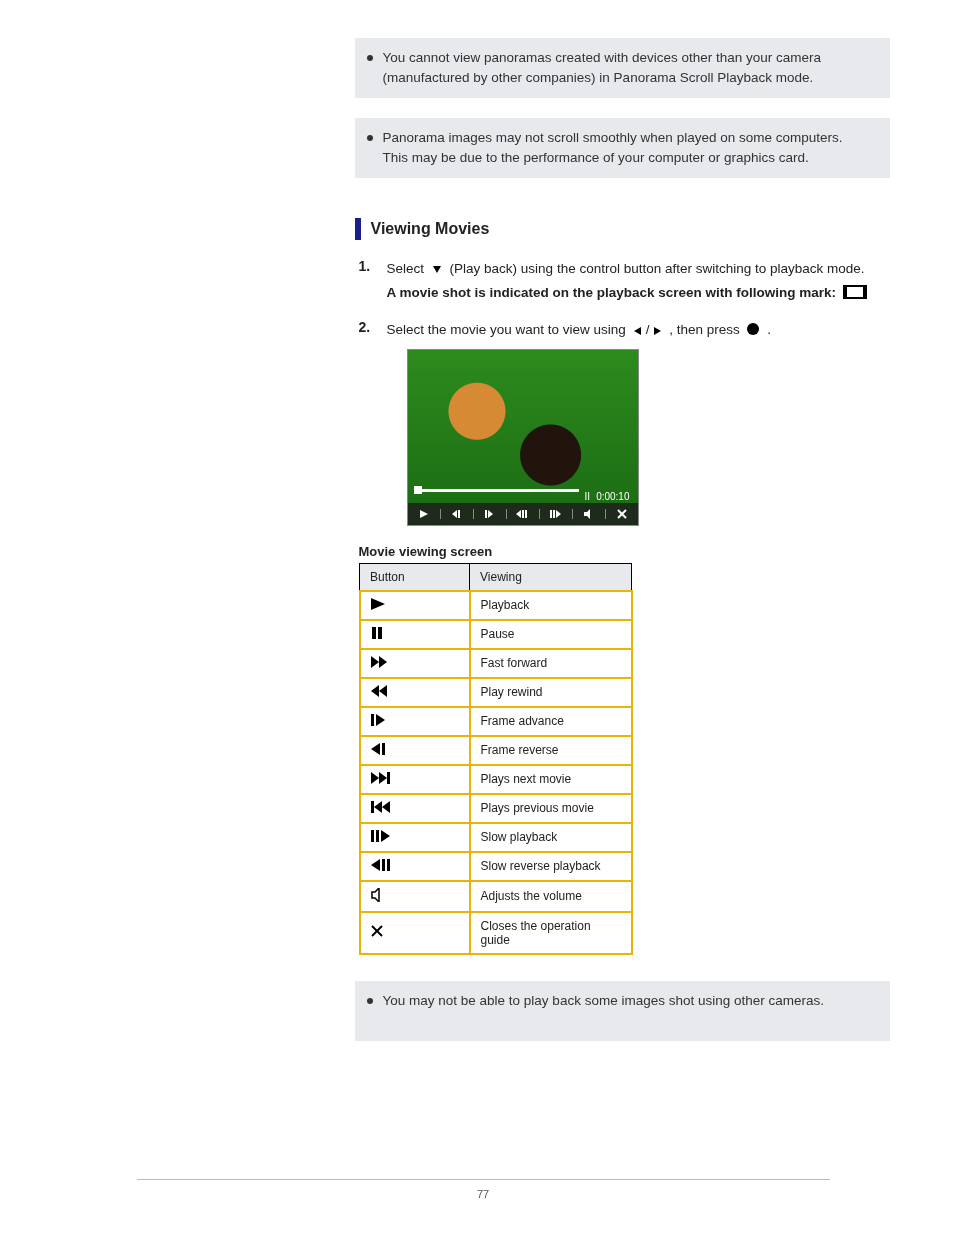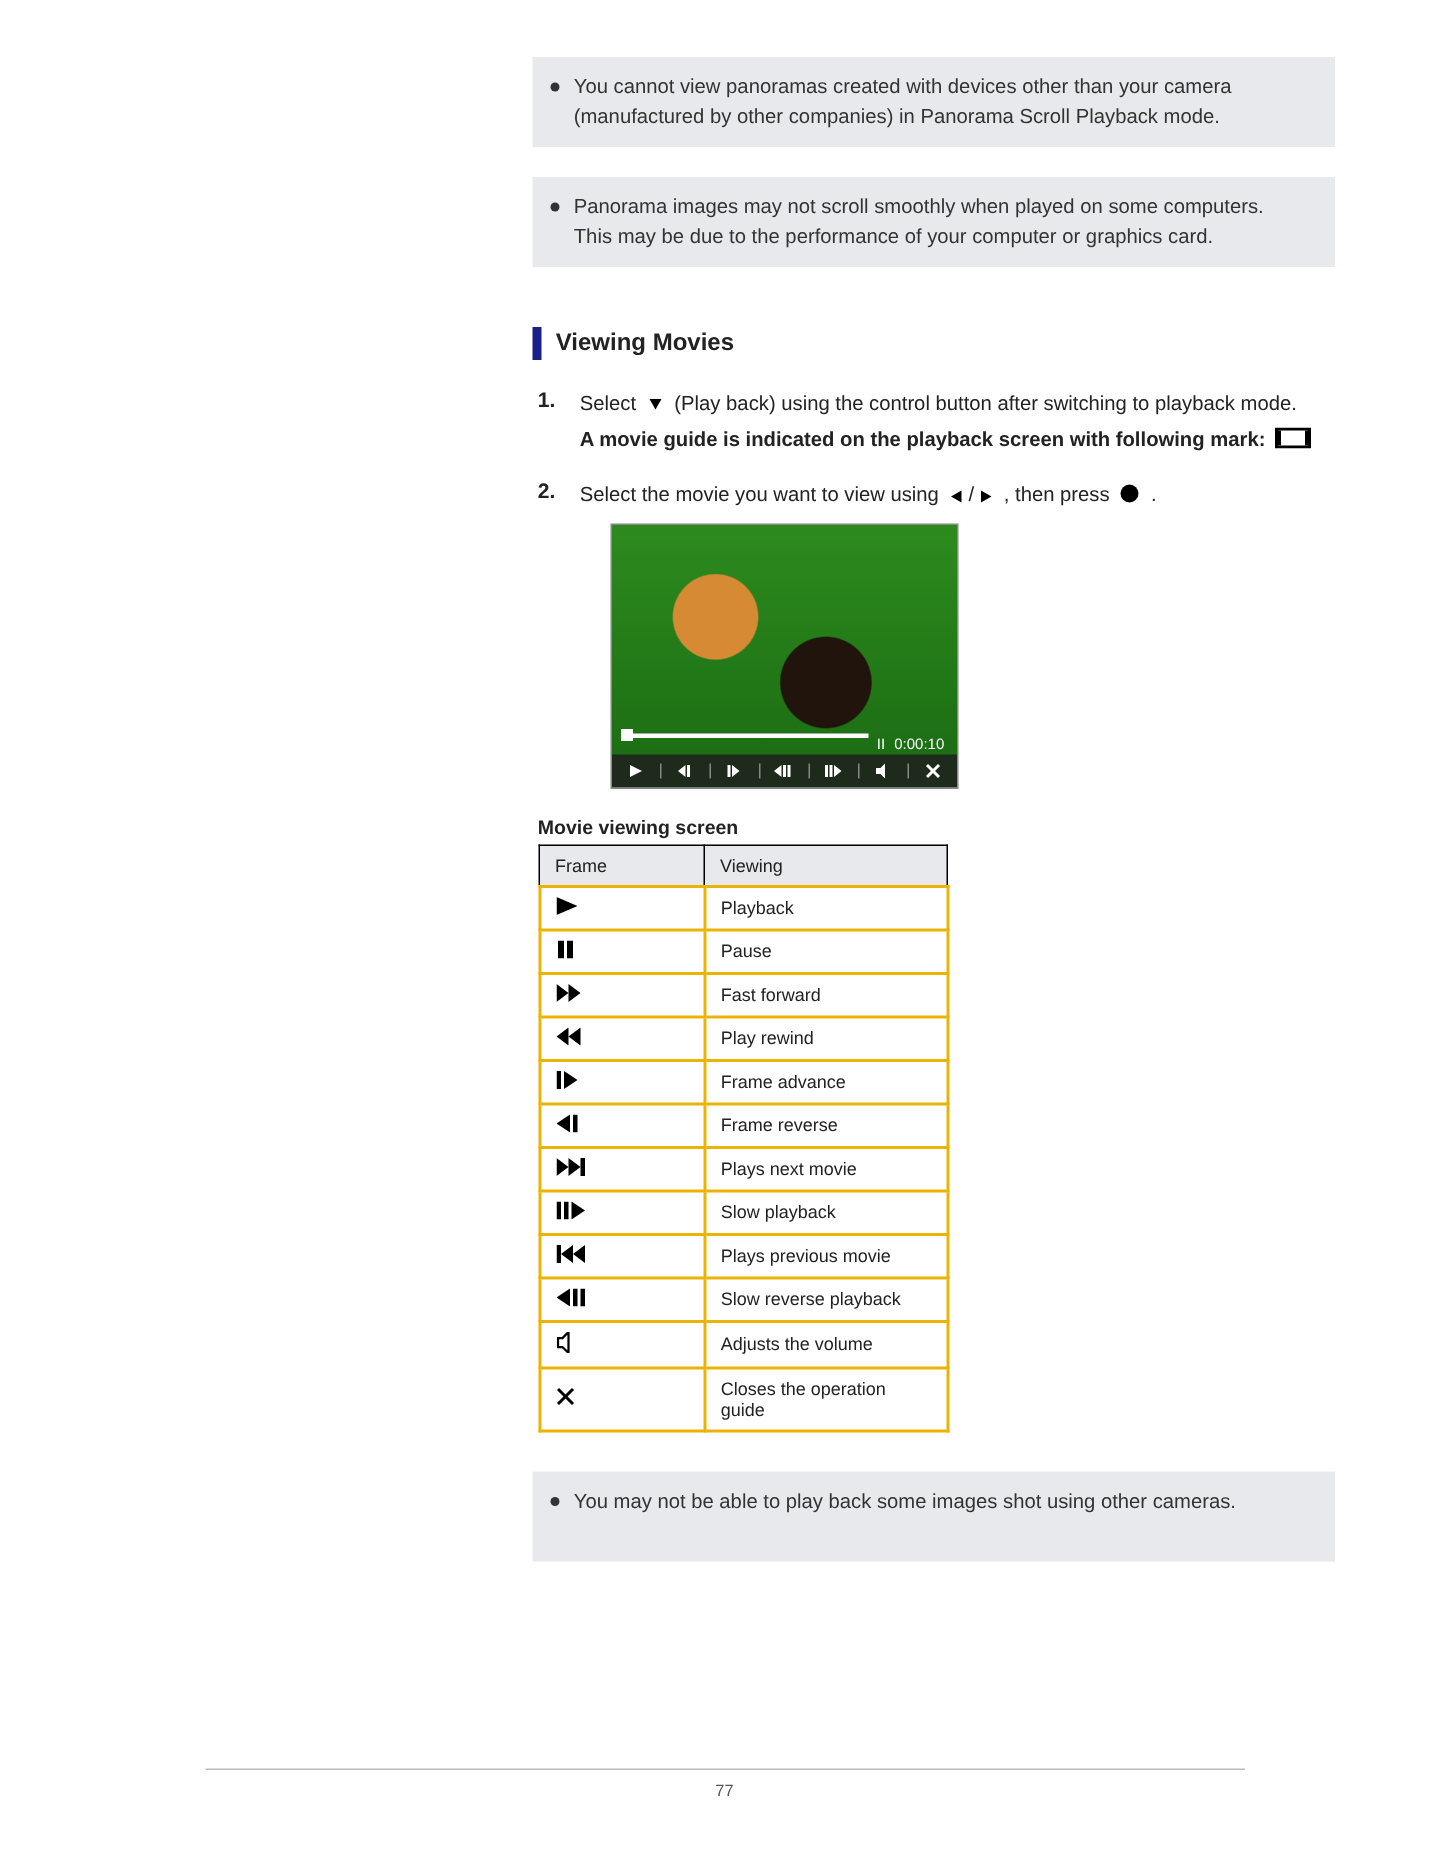--- a/index.html
+++ b/index.html
@@ -64,21 +64,21 @@
         <div class="step-num">1.</div>
         <div class="step-text">
           <span>Select</span>
           <span class="inline-ic">
             <svg width="12" height="12" viewBox="0 0 12 12">
                 <polygon points="2,3 10,3 6,10" fill="#000"></polygon>
               </svg>
           </span>
           <span>(Play back)</span>
           <span>using the control button after switching to playback mode.</span><br>
-          <b>A movie guide is indicated on the playback screen with following mark:</b>
+          <b>A movie shot is indicated on the playback screen with following mark:</b>
           <span class="inline-ic">
             <svg width="24" height="14" viewBox="0 0 24 14">
                 <rect x="0" y="0" width="24" height="14" fill="#000"></rect>
                 <rect x="2" y="2" width="20" height="10" fill="#fff"></rect>
                 <rect x="2" y="2" width="2" height="10" fill="#000"></rect>
                 <rect x="20" y="2" width="2" height="10" fill="#000"></rect>
               </svg>
           </span>
         </div>
       </div>
@@ -152,21 +152,21 @@
             </div>
           </div>
         </div>
       </div>
     </div>
 
     <div class="caption">Movie viewing screen</div>
     <table class="tbl">
       <thead>
         <tr>
-          <th class="col-icon">Frame</th>
+          <th class="col-icon">Button</th>
           <th class="col-func">Viewing</th>
         </tr>
       </thead>
       <tbody id="tbl-body">
           <tr>
             <td class="col-icon"><svg width="16" height="12" viewBox="0 0 16 12">
                 <polygon points="0,0 0,12 14,6" fill="#000"></polygon>
               </svg></td>
             <td class="col-func">Playback</td>
           </tr>
@@ -209,32 +209,32 @@
             <td class="col-icon"><svg width="20" height="12" viewBox="0 0 20 12">
                 <polygon points="0,0 0,12 8,6" fill="#000"></polygon>
                 <polygon points="8,0 8,12 16,6" fill="#000"></polygon>
                 <rect x="16" y="0" width="3" height="12" fill="#000"></rect>
               </svg></td>
             <td class="col-func">Plays next movie</td>
           </tr>
           <tr>
             <td class="col-icon"><svg width="20" height="12" viewBox="0 0 20 12">
                 <rect x="0" y="0" width="3" height="12" fill="#000"></rect>
+                <polygon points="11,0 11,12 3,6" fill="#000"></polygon>
+                <polygon points="19,0 19,12 11,6" fill="#000"></polygon>
+              </svg></td>
+            <td class="col-func">Plays previous movie</td>
+          </tr>
+          <tr>
+            <td class="col-icon"><svg width="20" height="12" viewBox="0 0 20 12">
+                <rect x="0" y="0" width="3" height="12" fill="#000"></rect>
                 <rect x="5" y="0" width="3" height="12" fill="#000"></rect>
                 <polygon points="10,0 10,12 19,6" fill="#000"></polygon>
               </svg></td>
             <td class="col-func">Slow playback</td>
-          </tr>
-          <tr>
-            <td class="col-icon"><svg width="20" height="12" viewBox="0 0 20 12">
-                <rect x="0" y="0" width="3" height="12" fill="#000"></rect>
-                <polygon points="11,0 11,12 3,6" fill="#000"></polygon>
-                <polygon points="19,0 19,12 11,6" fill="#000"></polygon>
-              </svg></td>
-            <td class="col-func">Plays previous movie</td>
           </tr>
           <tr>
             <td class="col-icon"><svg width="20" height="12" viewBox="0 0 20 12">
                 <polygon points="9,0 9,12 0,6" fill="#000"></polygon>
                 <rect x="11" y="0" width="3" height="12" fill="#000"></rect>
                 <rect x="16" y="0" width="3" height="12" fill="#000"></rect>
               </svg></td>
             <td class="col-func">Slow reverse playback</td>
           </tr>
           <tr>

